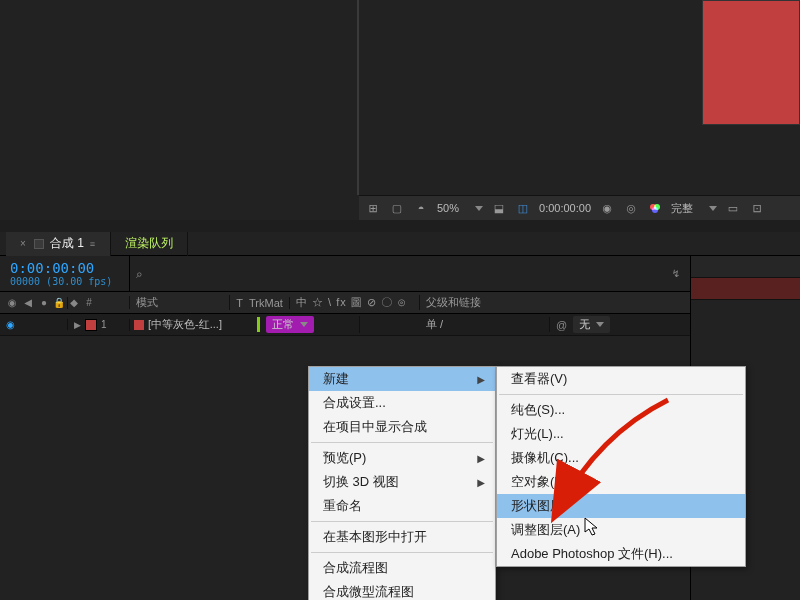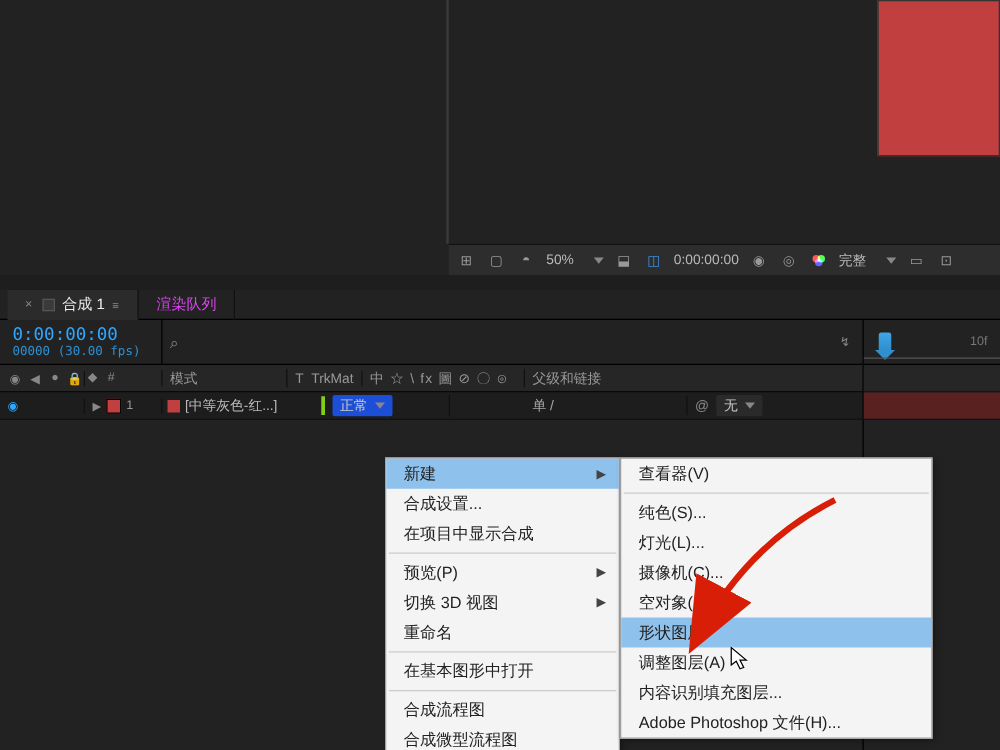--- a/index.html
+++ b/index.html
@@ -10,21 +10,21 @@
   .viewer .red-shape { position: absolute; right: 0; top: 0; width: 98px; height: 125px; background: #c13f3f; border: 1px solid #333; }
   .viewer-toolbar { position: absolute; left: 359px; top: 195px; right: 0; height: 25px; background: #2d2d2d; display: flex; align-items: center; padding: 0 6px; gap: 8px; border-top: 1px solid #121212; }
   .vt-dropdown { display: flex; align-items: center; gap: 16px; }
   .vt-text { font-size: 11px; color: #bbb; }
   .chev { width: 0; height: 0; border-left: 4px solid transparent; border-right: 4px solid transparent; border-top: 5px solid #888; }
   .vt-icon { width: 16px; height: 14px; display: flex; align-items: center; justify-content: center; color: #999; font-size: 11px; }
   .vt-icon.blue { color: #3f8fdc; }
   .vt-icon.rgb svg circle { mix-blend-mode: screen; }
 
   .tabs-bar { position: absolute; left: 0; top: 232px; width: 800px; height: 24px; background: #222; border-bottom: 1px solid #000; display: flex; align-items: center; padding-left: 6px; }
-  .tab { display: flex; align-items: center; gap: 6px; padding: 0 14px; height: 24px; font-size: 12px; color: #d946ef; border-right: 1px solid #111; }
+  .tab { display: flex; align-items: center; gap: 6px; padding: 0 14px; height: 24px; font-size: 12px; color: #bef264; border-right: 1px solid #111; }
   .tab.active { background: #2b2b2b; color: #eee; }
   .tab .sq { width: 10px; height: 10px; background: #3a3a3a; border: 1px solid #555; }
   .tab .x { color: #888; margin-right: 2px; font-size: 10px; }
   .tab .menu-ico { color: #888; letter-spacing: 1px; font-size: 9px; }
 
   .timeline { position: absolute; left: 0; top: 256px; width: 800px; height: 344px; background: #222; }
   .tl-head { display: flex; height: 36px; background: #222; border-bottom: 1px solid #000; }
   .tl-left { width: 130px; padding: 4px 10px; border-right: 1px solid #000; }
   .timecode-big { color: #2fa7ff; font-size: 14px; font-family: Consolas, monospace; }
   .timecode-sub { color: #2f8fcf; font-size: 10px; font-family: Consolas, monospace; }
@@ -45,21 +45,21 @@
   .lr1 { width: 68px; display: flex; align-items: center; padding-left: 6px; gap: 4px; border-right: 1px solid #111; }
   .eye { color: #2fa7ff; font-size: 10px; }
   .lr2 { width: 62px; display: flex; align-items: center; gap: 4px; padding-left: 6px; border-right: 1px solid #111; }
   .caret { color: #888; font-size: 9px; }
   .sw-red { width: 12px; height: 12px; background: #c13f3f; border: 1px solid #000; }
   .idx { color: #999; font-size: 10px; }
   .lr3 { width: 130px; display: flex; align-items: center; gap: 4px; padding-left: 4px; border-right: 3px solid #84cc16; }
   .sw-red2 { width: 10px; height: 10px; background: #c13f3f; }
   .layer-name { color: #bbb; font-size: 11px; }
   .lr4 { width: 100px; display: flex; align-items: center; gap: 6px; padding-left: 6px; border-right: 1px solid #111; }
-  .mode-dd { background: #1d4ed8; padding: 1px 6px; border-radius: 2px; display: flex; align-items: center; gap: 6px; }
+  .mode-dd { background: #a21caf; padding: 1px 6px; border-radius: 2px; display: flex; align-items: center; gap: 6px; }
   .lr5 { width: 60px; border-right: 1px solid #111; }
   .lr6 { width: 130px; display: flex; align-items: center; gap: 10px; padding-left: 6px; color: #aaa; border-right: 1px solid #111; }
   .lr7 { flex: 1; display: flex; align-items: center; gap: 6px; padding-left: 6px; }
   .link-ico { color: #888; font-size: 11px; }
   .parent-dd { background: #2a2a2a; padding: 1px 6px; border-radius: 2px; display: flex; align-items: center; gap: 6px; }
 
   .ruler-area { position: absolute; left: 690px; top: 256px; width: 110px; height: 344px; background: #222; border-left: 1px solid #000; }
   .ruler-head { height: 36px; display: flex; align-items: end; position: relative; border-bottom: 1px solid #000; }
   .handle { position: absolute; left: 12px; top: 10px; width: 10px; height: 14px; background: linear-gradient(#3fa6e6,#2f8fcf); border-radius: 2px 2px 0 0; }
   .handle::after { content:""; position:absolute; left:-3px; top:14px; width:0; height:0; border-left:8px solid transparent; border-right:8px solid transparent; border-top:8px solid #2f8fcf; }
@@ -192,25 +192,20 @@
       <span class="link-ico">@</span>
       <div class="parent-dd">
         <span>无</span>
         <span class="chev"></span>
       </div>
     </div>
   </div>
 </div>
 
 <div class="ruler-area">
-  <div class="ruler-head">
-    <div class="handle"></div>
-    <div class="ruler-ticks"></div>
-    <div class="ruler-label">10f</div>
-  </div>
   <div class="ruler-row"></div>
   <div class="ruler-track"></div>
 </div>
 
 <div class="context-menu cm1" id="cm1">
     <div class="cm-item hl">新建<span class="arrow">▶</span></div>
     <div class="cm-item">合成设置...</div>
     <div class="cm-item">在项目中显示合成</div>
     <div class="cm-sep"></div>
     <div class="cm-item">预览(P)<span class="arrow">▶</span></div>
@@ -224,21 +219,20 @@
   </div>
 <div class="context-menu cm2" id="cm2">
     <div class="cm-item">查看器(V)</div>
     <div class="cm-sep"></div>
     <div class="cm-item">纯色(S)...</div>
     <div class="cm-item">灯光(L)...</div>
     <div class="cm-item">摄像机(C)...</div>
     <div class="cm-item">空对象(N)</div>
     <div class="cm-item hl">形状图层</div>
     <div class="cm-item">调整图层(A)</div>
-    <div class="cm-item">内容识别填充图层...</div>
     <div class="cm-item">Adobe Photoshop 文件(H)...</div>
   </div>
 
 <div class="red-arrow">
   <svg width="150" height="140">
     <defs>
         <marker id="ah" markerWidth="12" markerHeight="12" refX="9" refY="5" orient="auto">
           <path d="M0,0 L12,5 L0,10 Z" fill="#d81e06"></path>
         </marker>
       </defs>

